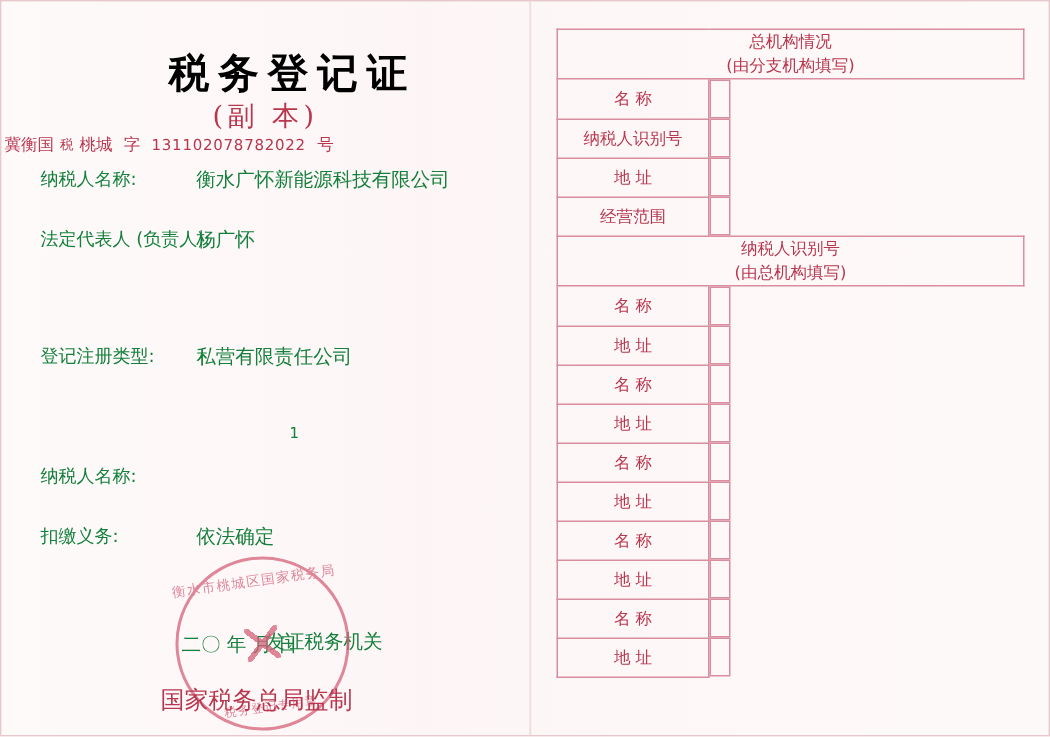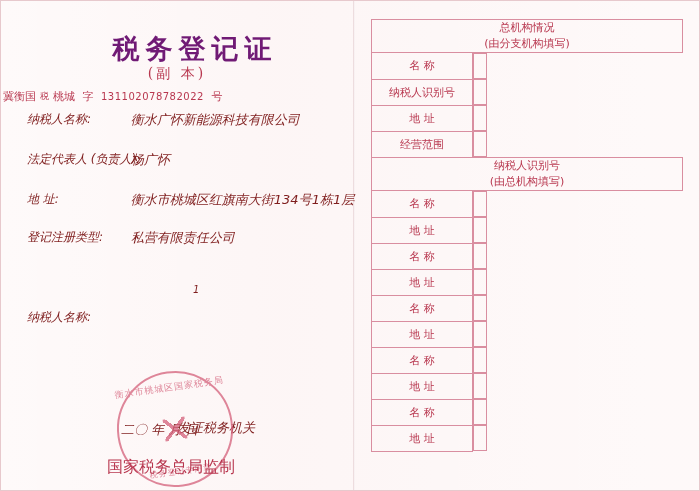--- a/index.html
+++ b/index.html
@@ -30,45 +30,44 @@
     background:linear-gradient(to right,rgba(190,140,150,0.35),rgba(255,255,255,0.7));
   }
   .left-pane{position:absolute;left:0;top:0;width:352px;height:491px;}
   .right-pane{position:absolute;left:354px;top:0;width:346px;height:491px;}
 
   .title{
     position:absolute;left:0;right:0;top:30px;
     text-align:center;
     font-family:"DejaVu Serif","Liberation Serif",serif;
     font-size:27px;font-weight:bold;letter-spacing:6px;
-    color:#701a75;
+    color:#000000;
     padding-left:36px;
   }
   .subtitle{
     position:absolute;left:0;right:0;top:64px;
-    text-align:center;font-size:14px;letter-spacing:3px;
+    text-align:center;font-size:18px;letter-spacing:3px;
     font-family:"DejaVu Serif","Liberation Serif",serif;
     color:#b8374f;
   }
   .codeline{
     position:absolute;left:0;right:0;top:88px;
     text-align:left;font-size:11px;
     color:#b8374f;
     white-space:nowrap;
   }
   .codeline span{margin:0 2px;}
   .code-sm{font-size:9px;vertical-align:1px;}
   .code-num{font-size:10px;letter-spacing:0.5px;}
 
   .row{
     position:absolute;left:26px;right:12px;
     font-size:12px;
-    color:#7f1d1d;
+    color:#15803d;
     white-space:nowrap;
-    font-style:italic;
   }
   .lbl{display:inline-block;vertical-align:top;}
   .val{
     display:inline-block;vertical-align:top;
     font-size:13px;
     font-family:"DejaVu Sans","Liberation Sans",sans-serif;
   }
   .val-sm{font-size:10px;line-height:14px;}
 
   
@@ -144,40 +143,40 @@
     <div class="row" style="top:110px;">
       <span class="lbl" style="width:100px;">纳税人名称:</span>
       <span class="val">衡水广怀新能源科技有限公司</span>
     </div>
 
     <div class="row" style="top:150px;">
       <span class="lbl" style="width:100px;">法定代表人 (负责人):</span>
       <span class="val">杨广怀</span>
     </div>
 
-    <div class="row" style="top:190px;">
-      <span class="lbl" style="width:100px;">地        址:</span>
-      <span class="val">衡水市桃城区红旗南大街134号1栋1层</span>
-    </div>
 
     <div class="row" style="top:228px;">
       <span class="lbl" style="width:100px;">登记注册类型:</span>
       <span class="val">私营有限责任公司</span>
     </div>
 
 
     <div class="row" style="top:282px;left:192px;">
       <span class="val val-sm">1</span>
     </div>
 
     <div class="row" style="top:308px;">
       <span class="lbl" style="width:100px;">纳税人名称:</span>
       <span class="val"></span>
     </div>
 
+    <div class="row" style="top:348px;">
+      <span class="lbl" style="width:100px;">扣缴义务:</span>
+      <span class="val">依法确定</span>
+    </div>
 
     <div class="row" style="top:390px;left:176px;margin-top:28px;">
       <span class="val">发证税务机关</span>
     </div>
 
     <div class="row" style="top:420px;left:120px;">
       <span class="val">二〇  年    月    日</span>
     </div>
 
     <div class="stamp">

